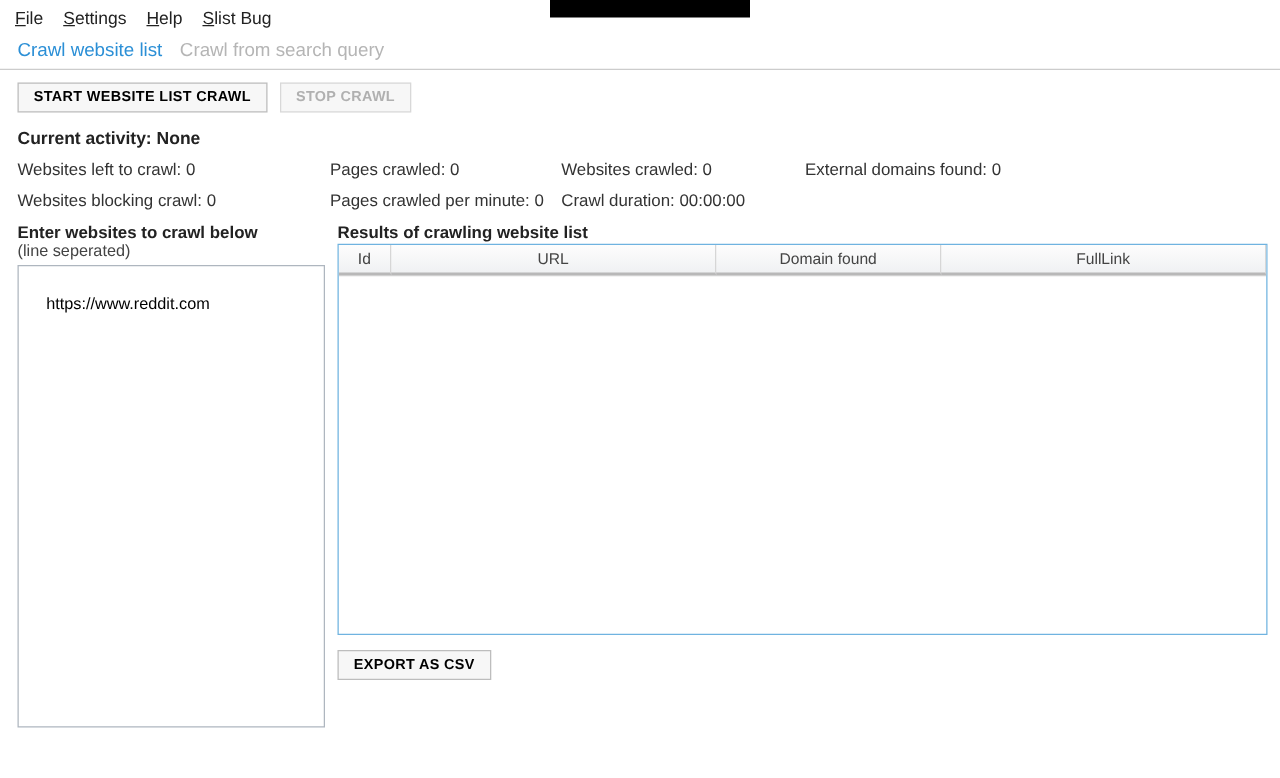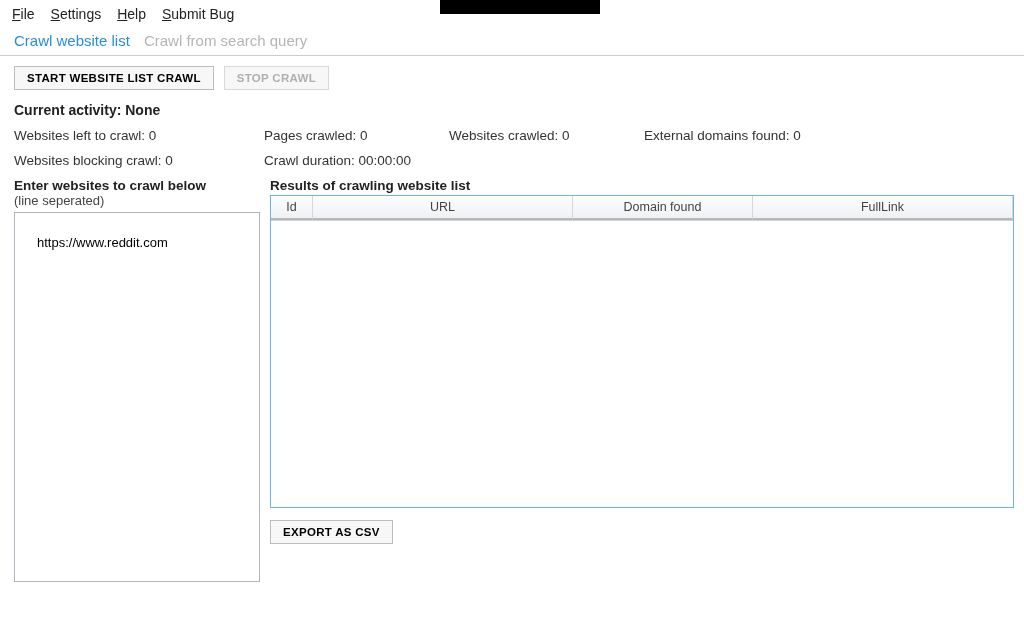--- a/index.html
+++ b/index.html
@@ -121,21 +121,21 @@
 </style>
 </head>
 <body>
 
 <div class="top-dark-bar"></div>
 
 <div class="menubar">
   <span class="mn"><u>F</u><span>ile</span></span>
   <span class="mn"><u>S</u><span>ettings</span></span>
   <span class="mn"><u>H</u><span>elp</span></span>
-  <span class="mn"><u>S</u><span>ubmit Bug</span></span>
+  <span class="mn"><u>S</u><span>list Bug</span></span>
 </div>
 
 <div class="tabbar">
   <span class="tab-active">Crawl website list</span>
   <span class="tab-inactive">Crawl from search query</span>
 </div>
 
 <div class="buttons-row">
   <button class="btn">START WEBSITE LIST CRAWL</button>
   <button class="btn disabled">STOP CRAWL</button>
@@ -144,20 +144,21 @@
 <div class="activity">
   <span>Current activity: </span><span>None</span>
 </div>
 
 <div class="stats">
   <div>Websites left to crawl: 0</div>
   <div>Pages crawled: 0</div>
   <div>Websites crawled: 0</div>
   <div>External domains found: 0</div>
   <div>Websites blocking crawl: 0</div>
+  <div>Pages crawled per minute: 0</div>
   <div>Crawl duration: 00:00:00</div>
   <div></div>
 </div>
 
 <div class="main-row">
   <div class="left-col">
     <div class="section-head">Enter websites to crawl below</div>
     <div class="section-sub">(line seperated)</div>
     <textarea class="websites" style="">https://www.reddit.com</textarea>
   </div>

